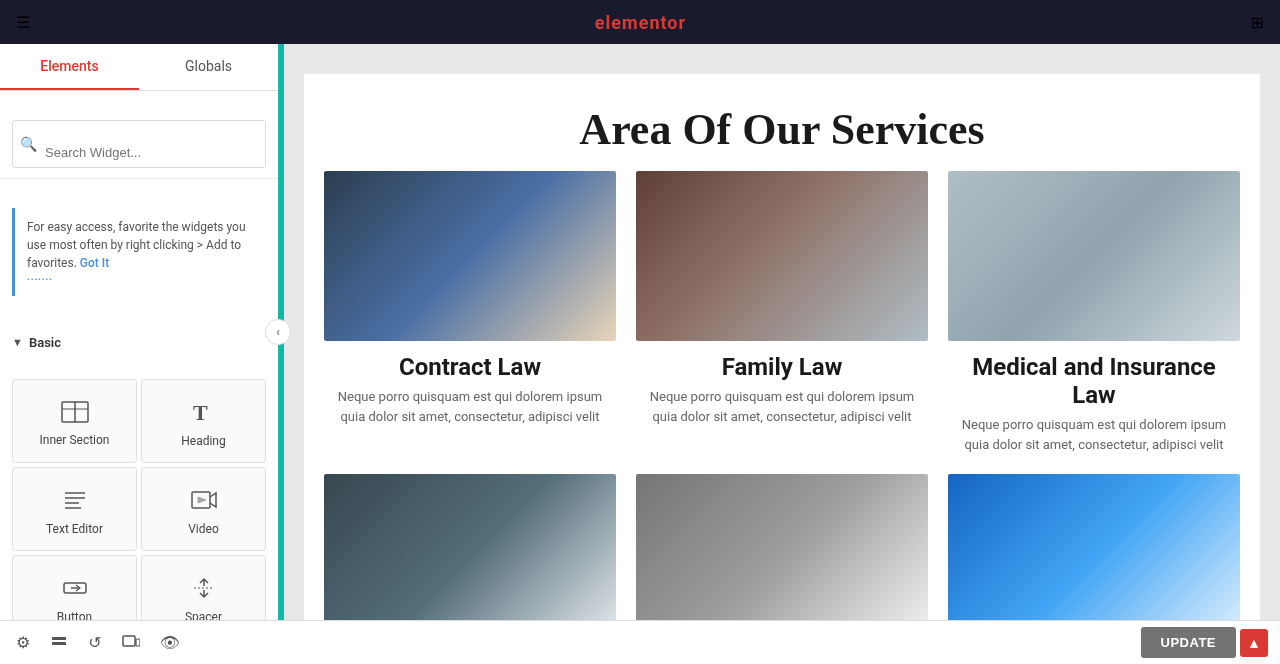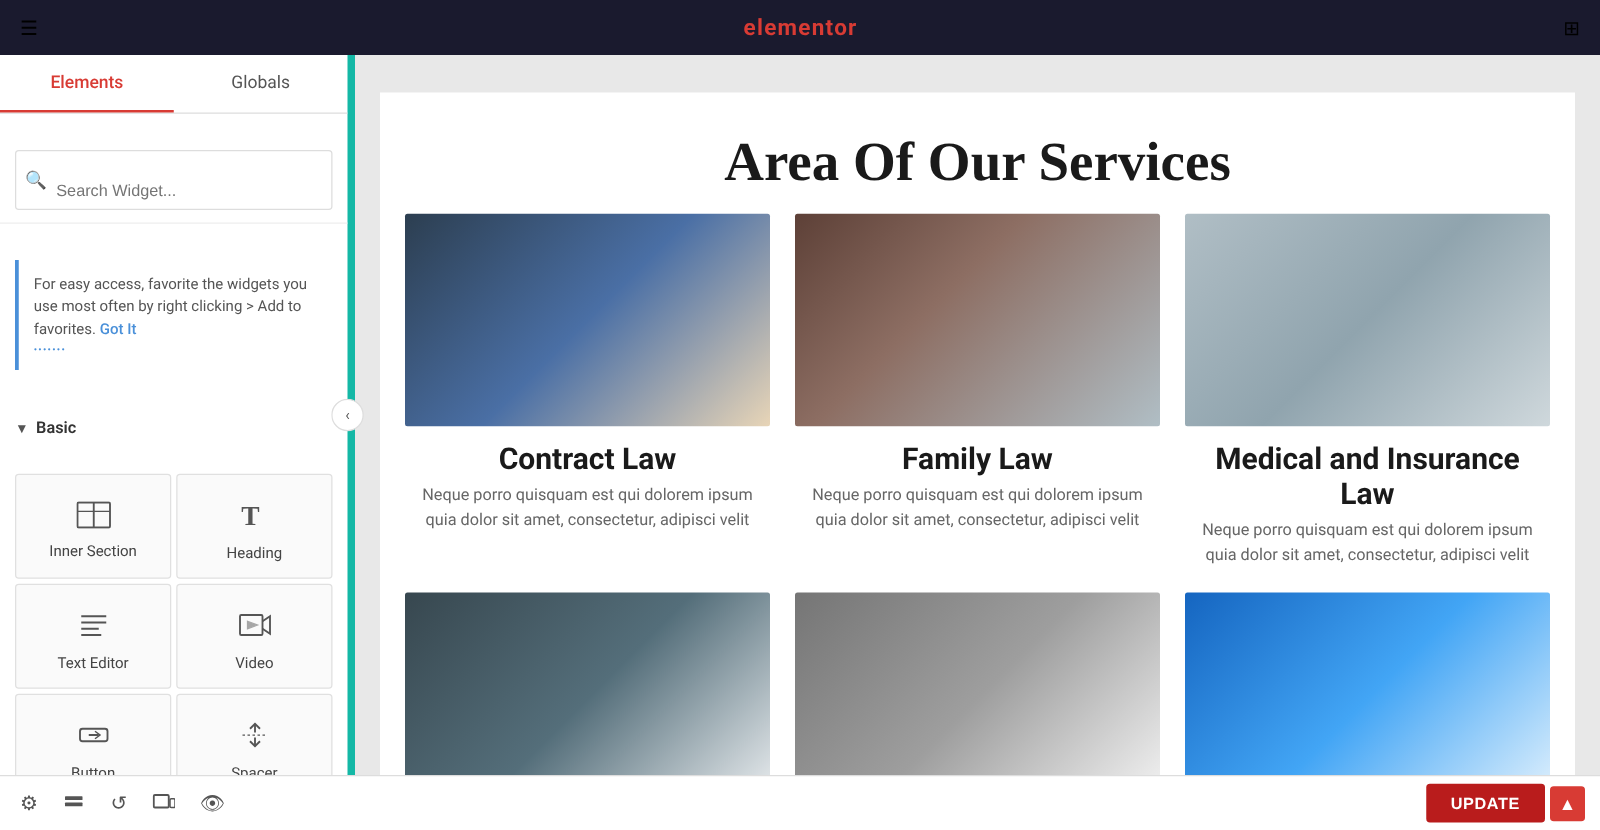--- a/index.html
+++ b/index.html
@@ -101,21 +101,21 @@
 
     
     .bottom-toolbar {
       height: 44px; background: #fff; border-top: 1px solid #ddd;
       display: flex; align-items: center; justify-content: space-between;
       padding: 0 12px; flex-shrink: 0;
     }
     .bottom-left { display: flex; gap: 12px; align-items: center; }
     .bottom-icon { font-size: 16px; color: #555; cursor: pointer; padding: 4px; }
     .update-btn {
-      background: #b91c1c; color: #fff; border: none; padding: 8px 20px;
+      background: #737373; color: #fff; border: none; padding: 8px 20px;
       font-size: 13px; font-weight: 600; border-radius: 3px; cursor: pointer;
       letter-spacing: 0.5px;
     }
     .bottom-right { display: flex; align-items: center; gap: 4px; }
     .chevron-up-btn {
       background: #d83b34; color: #fff; border: none; width: 28px; height: 28px;
       border-radius: 3px; cursor: pointer; font-size: 14px; display: flex;
       align-items: center; justify-content: center;
     }
   </style>

